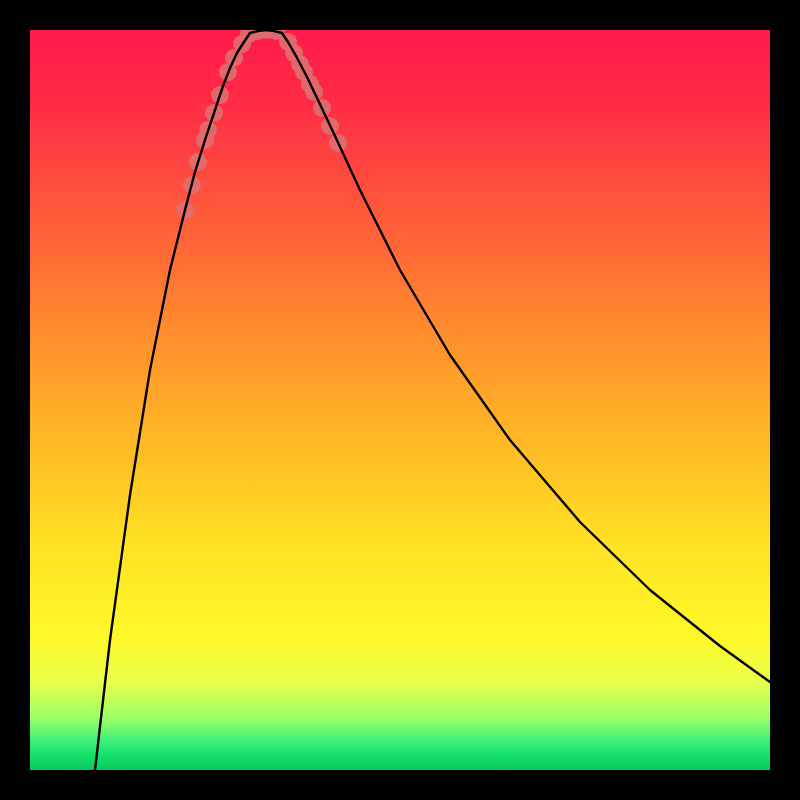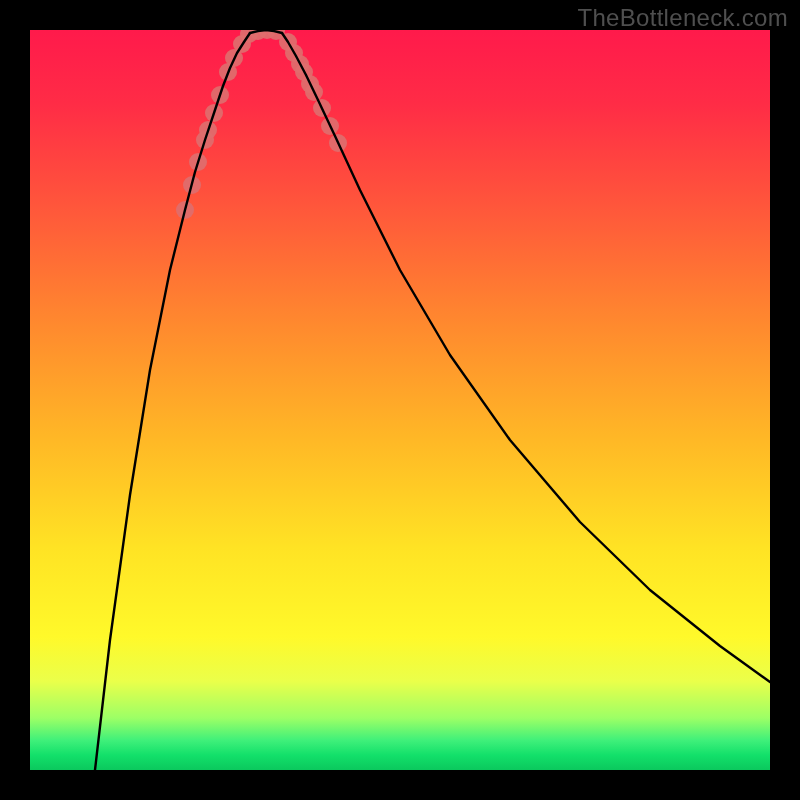--- a/index.html
+++ b/index.html
@@ -49,21 +49,20 @@
     font-weight: 500;
     letter-spacing: 0.3px;
     user-select: none;
   }
   svg { display: block; }
 </style>
 </head>
 <body>
 
 <div class="frame">
-  <div class="watermark">TheBottleneck.com</div>
 
   <div class="plot">
     <svg id="chart-svg" width="740" height="740" viewBox="0 0 740 740">
 
     <circle cx="155" cy="180" r="9" fill="#de6e6e" fill-opacity="0.92"></circle>
         <circle cx="162" cy="155" r="9" fill="#de6e6e" fill-opacity="0.92"></circle>
         <circle cx="168" cy="132" r="9" fill="#de6e6e" fill-opacity="0.92"></circle>
         <circle cx="175" cy="110" r="9" fill="#de6e6e" fill-opacity="0.92"></circle>
         <circle cx="178" cy="100" r="9" fill="#de6e6e" fill-opacity="0.92"></circle>
         <circle cx="184" cy="83" r="9" fill="#de6e6e" fill-opacity="0.92"></circle>

